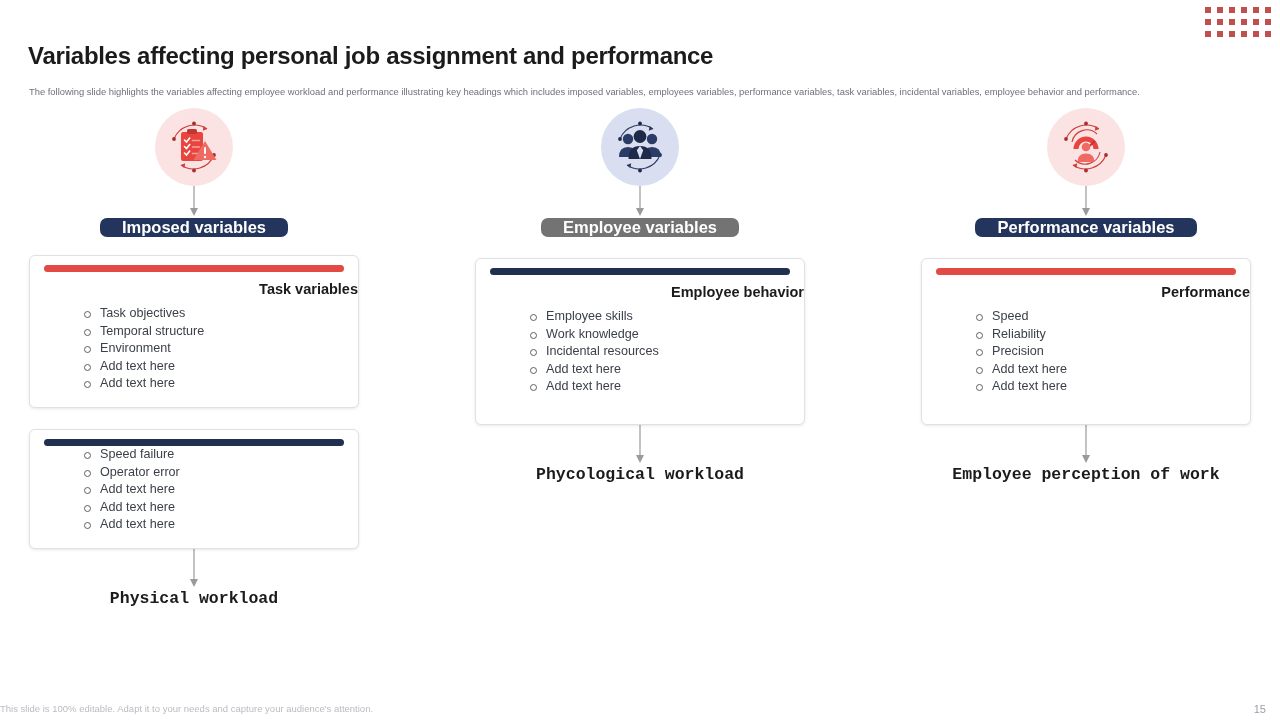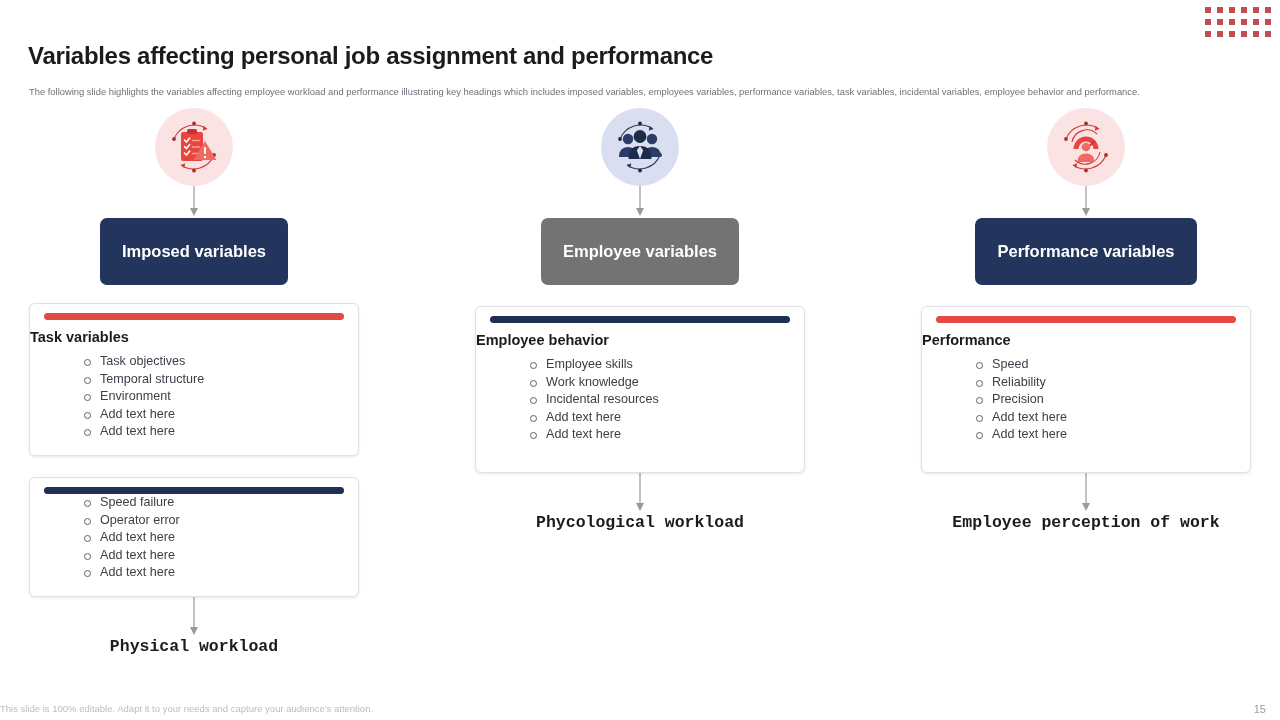--- a/index.html
+++ b/index.html
@@ -96,21 +96,21 @@
   .pill-wrap {
     width: 100%;
     display: flex;
     justify-content: center;
   }
   .pill {
     border-radius: 7px;
     color: #ffffff;
     font-size: 16.5px;
     font-weight: bold;
-    padding: 24px 22px;
+    padding: 0 22px;
     text-align: center;
     white-space: nowrap;
   }
   .pill.navy { background: #23355c; }
   .pill.red  { background: #737373; }
 
   
   .card {
     background: #ffffff;
     border: 1px solid #dfe1e6;
@@ -120,21 +120,21 @@
     position: relative;
   }
   .card-bar {
     height: 7px;
     border-radius: 4px;
     margin: 9px 14px 0 14px;
   }
   .card-bar.red  { background: #e34a43; }
   .card-bar.navy { background: #1f3050; }
   .card-title {
-    text-align: left;
+    text-align: right;
     font-size: 14.5px;
     font-weight: bold;
     color: #1b1b1b;
     margin-top: 9px;
     margin-bottom: 8px;
   }
   .card-list {
     margin: 0;
     padding: 0 0 0 54px;
     list-style: none;

